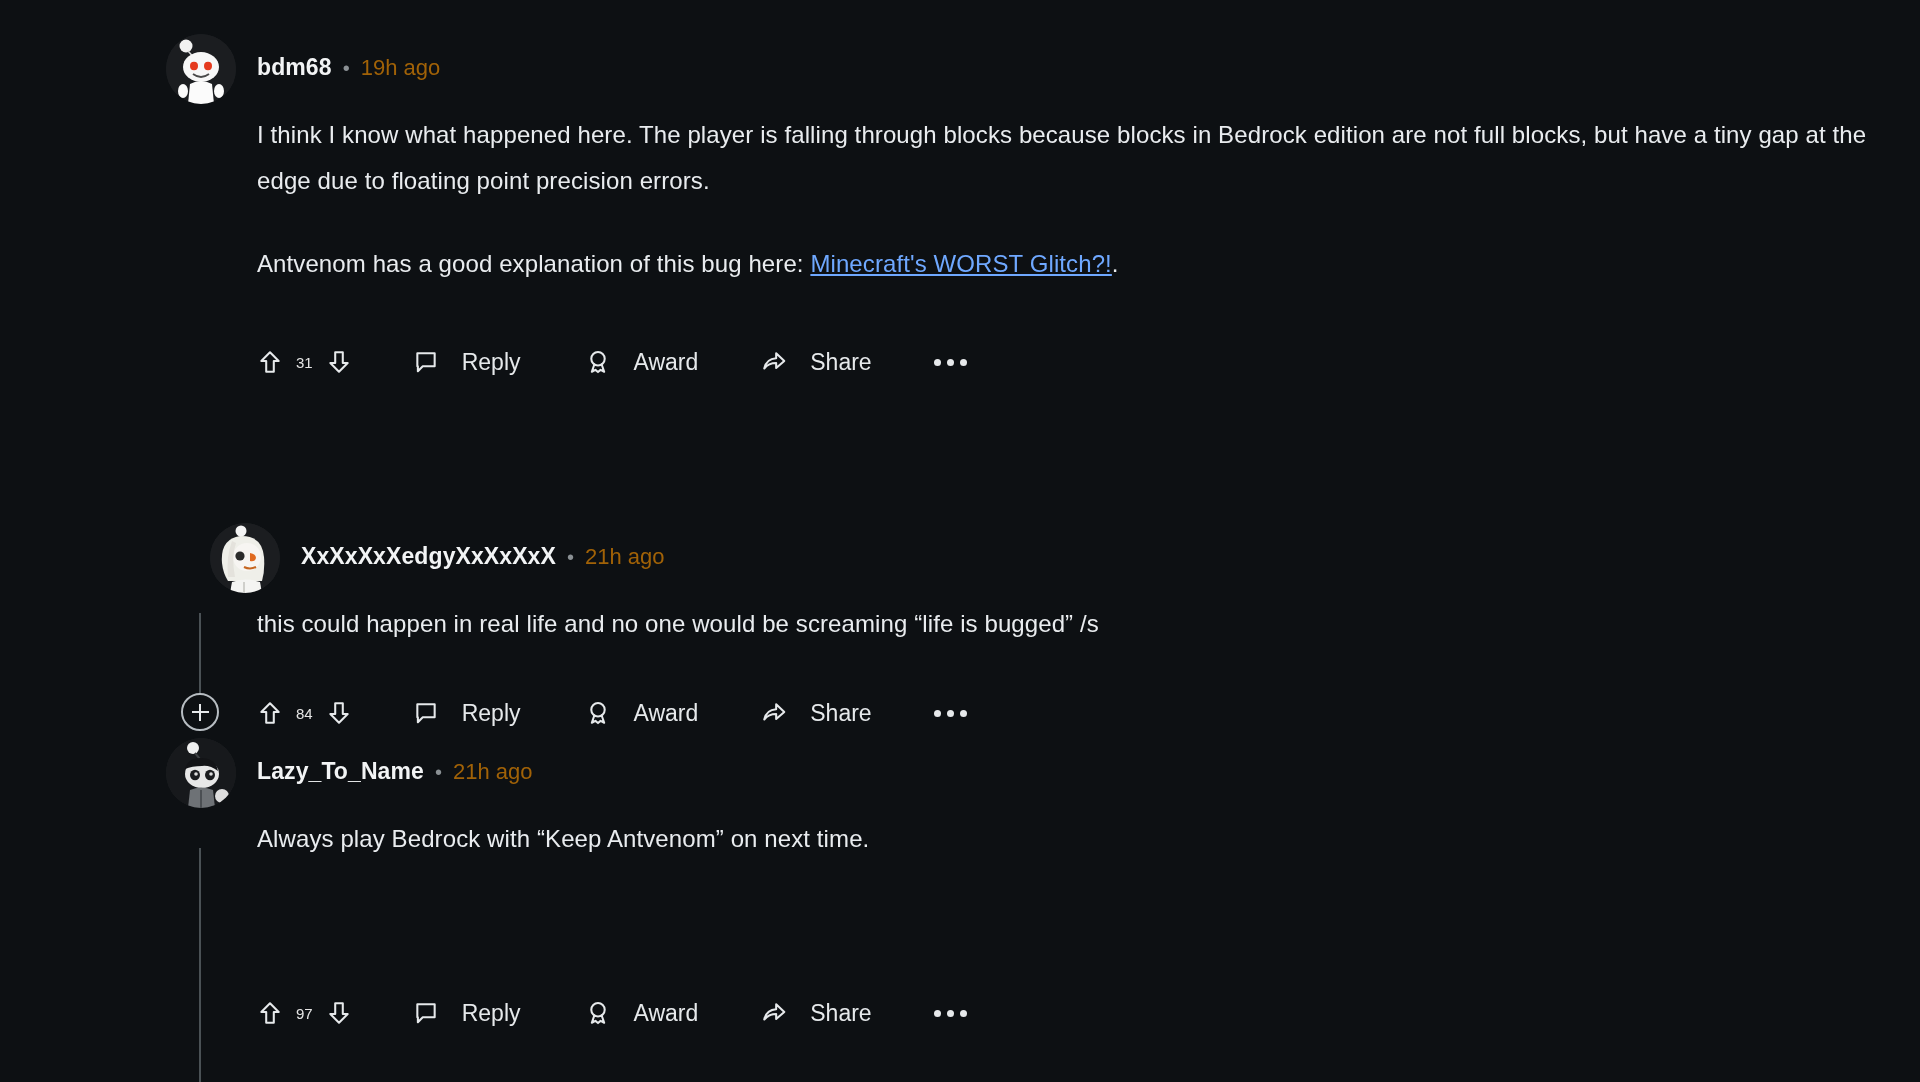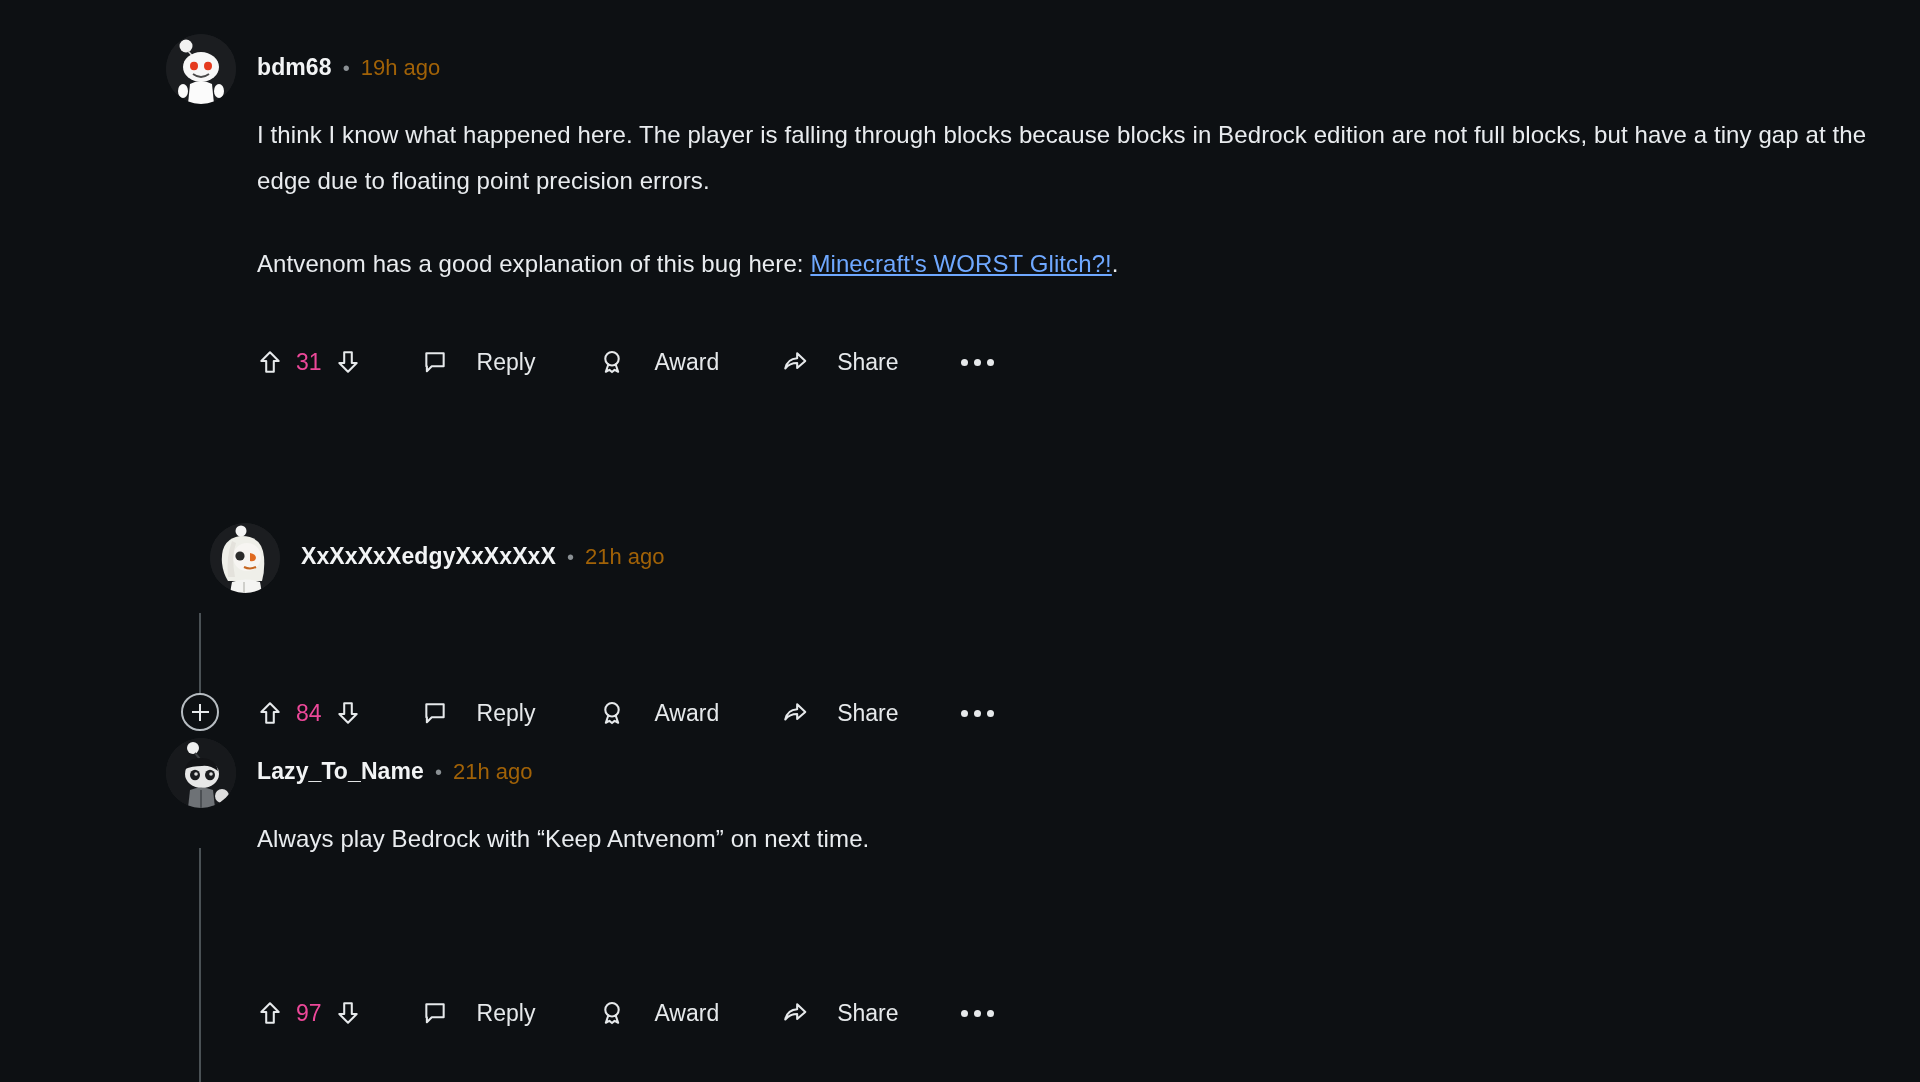--- a/index.html
+++ b/index.html
@@ -41,25 +41,25 @@
   }
   .para + .para { margin-top:37px; }
   .link { color:#6fa8ff; text-decoration:underline; }
 
   
   .actions {
     position:absolute; display:flex; align-items:center;
     height:44px; color:#e6e9eb;
   }
   .act {
-    display:flex; align-items:center; gap:29px;
+    display:flex; align-items:center; gap:23px;
     font-size:23px; color:#e6e9eb; white-space:nowrap;
   }
   .votes { display:flex; align-items:center; gap:13px; }
-  .score { font-size:23px; color:#ec4899; min-width:10px; }
+  .score { font-size:15px; color:#e5e5e5; min-width:10px; }
   .gap-reply  { margin-left:61px; }
   .gap-award  { margin-left:64px; }
   .gap-share  { margin-left:63px; }
   .gap-more   { margin-left:62px; }
 
   .dots3 { display:flex; gap:6px; align-items:center; }
   .dots3 i { width:7px; height:7px; border-radius:50%; background:#e6e9eb; display:block; }
 
   .expand {
     position:absolute; width:38px; height:38px; border-radius:50%;
@@ -182,20 +182,23 @@
           <path d="M34 59 L34 70" stroke="#cfcfcb" stroke-width="2" fill="none"></path>
         </svg>
       </div>
       <div class="meta">
         <span class="uname">XxXxXxXedgyXxXxXxX</span>
         <span class="dot">•</span>
         <span class="age">21h ago</span>
       </div>
     </div>
 
+    <div class="body" style="top:78px;">
+      <div class="para">this could happen in real life and no one would be screaming “life is bugged” /s</div>
+    </div>
 
     <div class="expand" style="left:181px; top:170px;"></div>
 
     <div class="actions" style="left:257px; top:168px;">
       <div class="votes">
         <span>
           <svg class="ic" width="26" height="26" viewBox="0 0 24 24">
               <path d="M12 3 L20 11 L15.5 11 L15.5 21 L8.5 21 L8.5 11 L4 11 Z"></path>
             </svg>
         </span>

